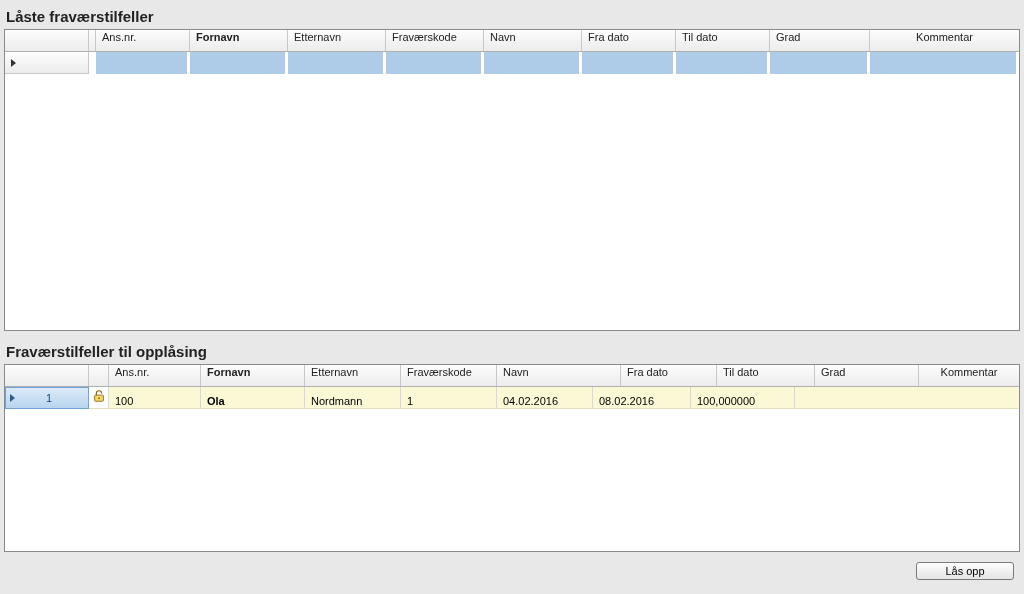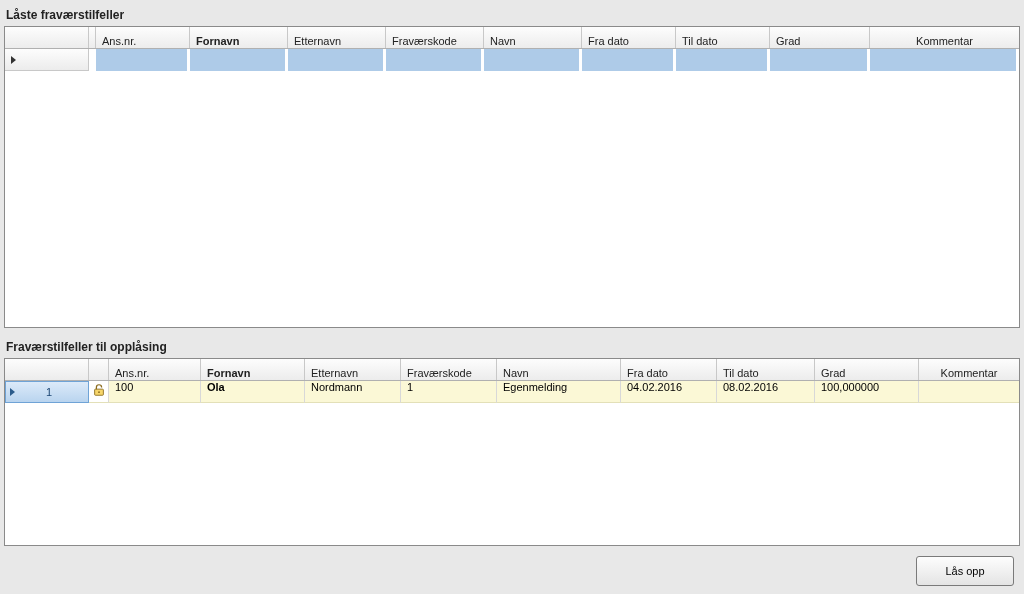--- a/index.html
+++ b/index.html
@@ -7,21 +7,21 @@
     margin: 0;
     padding: 4px;
     font-family: Tahoma, Arial, sans-serif;
     font-size: 11px;
     background: #e8e8e8;
     width: 1024px;
     color: #000;
   }
   .section-title {
     font-weight: bold;
-    font-size: 12px;
+    font-size: 15px;
     padding: 4px 2px 4px 2px;
     color: #222;
   }
   .grid-panel {
     border: 1px solid #8a8a8a;
     background: #ffffff;
     box-shadow: inset 0 0 0 1px #fff;
     margin-bottom: 8px;
   }
   .grid-panel.upper {
@@ -34,21 +34,21 @@
   }
   .grid-header-row {
     display: flex;
     flex-direction: row;
     height: 22px;
     background: linear-gradient(#fdfdfd, #ececec);
     border-bottom: 1px solid #b0b0b0;
   }
   .hcell {
     border-right: 1px solid #c8c8c8;
-    padding: 8px 6px 0 6px;
+    padding: 1px 6px 0 6px;
     color: #222;
     white-space: nowrap;
     overflow: hidden;
   }
   .row-selector-h {
     width: 84px;
     flex: none;
   }
   .indicator-h {
     width: 7px;
@@ -69,21 +69,21 @@
   .grid-body {
     position: relative;
   }
   .grid-row {
     display: flex;
     flex-direction: row;
     height: 22px;
   }
   .dcell {
     border-right: 1px solid #d8d8d8;
-    padding: 0 6px 0 6px;
+    padding: 8px 6px 0 6px;
     white-space: nowrap;
     overflow: hidden;
   }
   .row-selector {
     width: 84px;
     flex: none;
     background: linear-gradient(#fdfdfd, #ececec);
     border-right: 1px solid #c8c8c8;
     border-bottom: 1px solid #c8c8c8;
     display: flex;
@@ -152,21 +152,21 @@
     color:#1a4573;
     font-size:11px;
   }
   .footer-bar {
     display:flex;
     justify-content:flex-end;
     padding: 2px 6px 4px 0;
   }
   .btn {
     min-width: 98px;
-    height: 30px;
+    height: 18px;
     border: 1px solid #7a7a7a;
     border-radius: 3px;
     background: linear-gradient(#fdfdfd,#e4e4e4);
     font-family: inherit;
     font-size: 11px;
     cursor: pointer;
     padding: 0 14px;
   }
 
   
@@ -234,21 +234,20 @@
         <svg class="unlock-svg" viewBox="0 0 16 16">
           <rect x="3" y="7" width="10" height="7" rx="1" fill="#f7d66b" stroke="#8a6a1c" stroke-width="1"></rect>
           <path d="M5 7 V5 a3 3 0 0 1 6 0" fill="none" stroke="#8a6a1c" stroke-width="1.4"></path>
           <circle cx="8" cy="10.5" r="1" fill="#8a6a1c"></circle>
         </svg>
       </div>
       <div class="dcell c-ansnr">100</div>
       <div class="dcell c-fornavn">Ola</div>
       <div class="dcell c-etternavn">Nordmann</div>
       <div class="dcell c-fkode">1</div>
-      <div class="dcell c-navn">Egenmelding</div>
       <div class="dcell c-fradato">04.02.2016</div>
       <div class="dcell c-tildato">08.02.2016</div>
       <div class="dcell c-grad">100,000000</div>
       <div class="dcell c-kommentar"></div>
     </div>
   </div>
 </div>
 
 <div class="footer-bar">
   <button class="btn">Lås opp</button>

